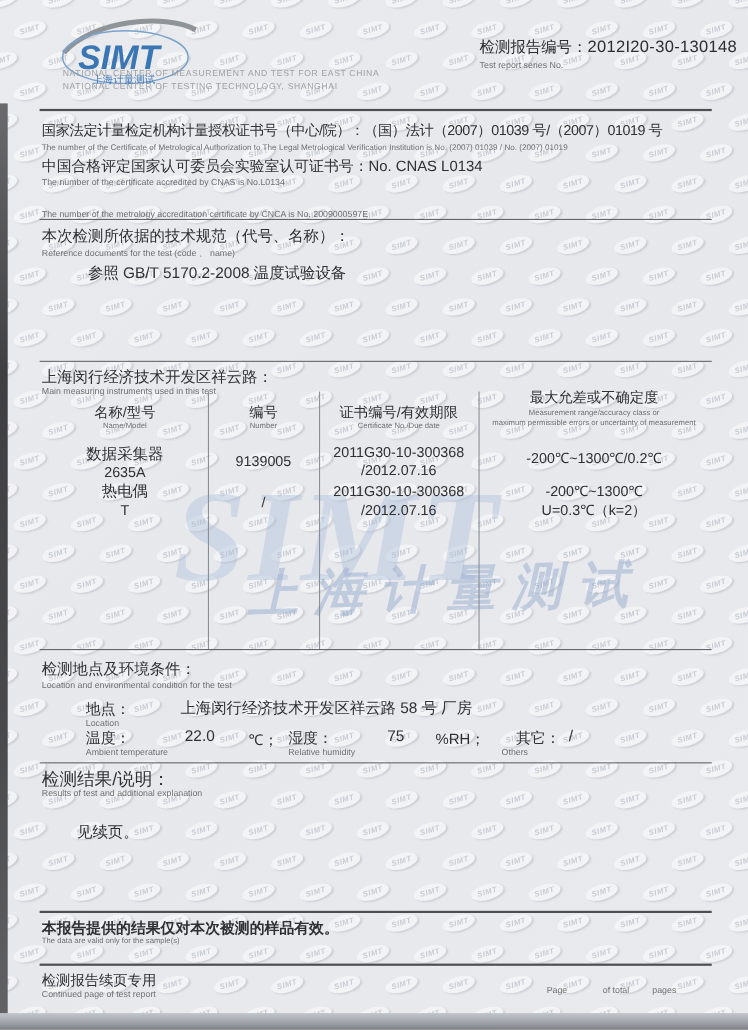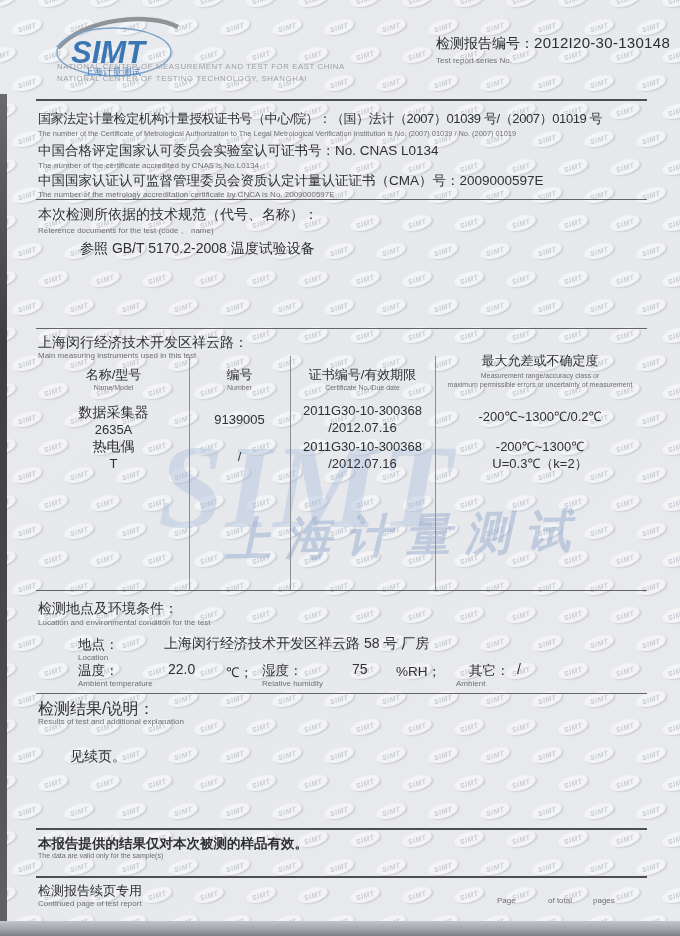--- a/index.html
+++ b/index.html
@@ -543,21 +543,20 @@
     </div>
 
     <div class="hline" style="top:99px;"></div>
 
     <div class="abs zh" style="left:38px;top:110px;font-size:13px;letter-spacing:-0.4px;">国家法定计量检定机构计量授权证书号（中心/院）：（国）法计（2007）01039 号/（2007）01019 号</div>
     <div class="abs cap" style="left:38px;top:129px;font-size:7.4px;">The number of the Certificate of Metrological Authorization to The Legal Metrological Verification Institution is No. (2007) 01039 / No. (2007) 01019</div>
 
     <div class="abs zh" style="left:38px;top:142px;">中国合格评定国家认可委员会实验室认可证书号：No. CNAS L0134</div>
     <div class="abs cap" style="left:38px;top:161px;">The number of the certificate accredited by CNAS is No.L0134</div>
 
-    <div class="abs zh" style="left:38px;top:172px;">中国国家认证认可监督管理委员会资质认定计量认证证书（CMA）号：2009000597E</div>
     <div class="abs cap" style="left:38px;top:190px;">The number of the metrology accreditation certificate by CNCA is No. 2009000597E</div>
 
     <div class="hline thin" style="top:199px;"></div>
 
     <div class="abs zh" style="left:38px;top:206px;font-size:14px;">本次检测所依据的技术规范（代号、名称）：</div>
     <div class="abs cap" style="left:38px;top:225px;">Reference documents for the test (code 、 name)</div>
     <div class="abs zh" style="left:80px;top:240px;font-size:14px;">参照 GB/T 5170.2-2008  温度试验设备</div>
 
     <div class="hline thin" style="top:328px;"></div>
 
@@ -629,21 +628,21 @@
     <div class="abs cap" style="left:78px;top:679px;">Ambient temperature</div>
     <div class="abs env-val" style="left:168px;top:661px;">22.0</div>
     <div class="abs env-lbl" style="left:226px;top:663px;">℃；</div>
 
     <div class="abs env-lbl" style="left:262px;top:662px;">湿度：</div>
     <div class="abs cap" style="left:262px;top:679px;">Relative humidity</div>
     <div class="abs env-val" style="left:352px;top:661px;">75</div>
     <div class="abs env-lbl" style="left:396px;top:663px;">%RH；</div>
 
     <div class="abs env-lbl" style="left:469px;top:662px;font-family:Liberation Serif, serif;">其它：</div>
-    <div class="abs cap" style="left:456px;top:679px;">Ambient</div>
+    <div class="abs cap" style="left:456px;top:679px;">Others</div>
     <div class="abs env-val" style="left:517px;top:661px;">/</div>
 
     <div class="hline thin" style="top:693px;"></div>
 
     <div class="abs zh" style="left:38px;top:699px;font-size:16px;">检测结果/说明：</div>
     <div class="abs cap" style="left:38px;top:717px;">Results of test and additional explanation</div>
     <div class="abs zh" style="left:70px;top:748px;font-size:14px;">见续页。</div>
 
     <div class="hline" style="top:828px;height:1.5px;"></div>
     <div class="abs zh bold" style="left:38px;top:835px;">本报告提供的结果仅对本次被测的样品有效。</div>

